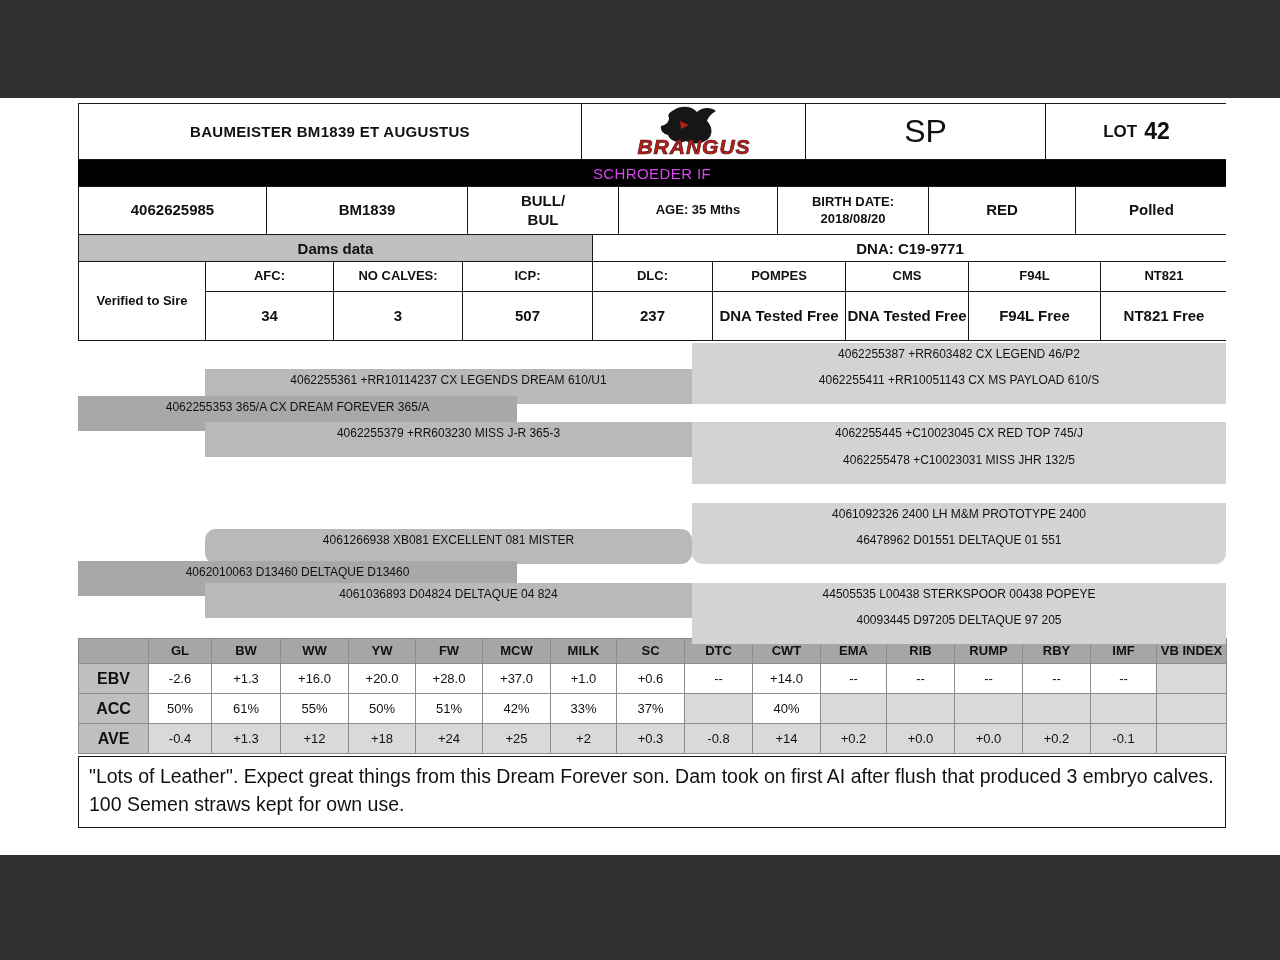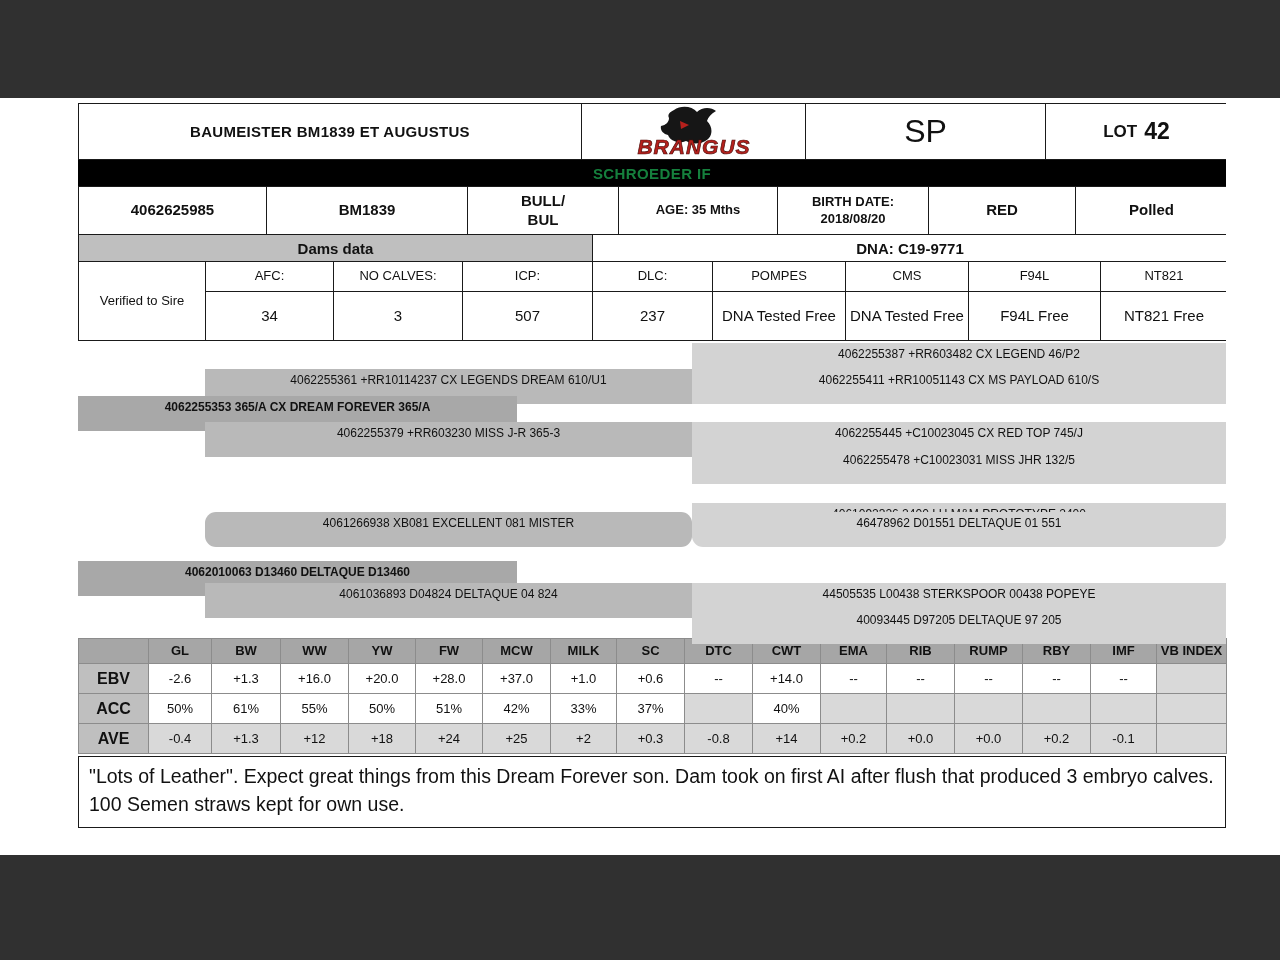--- a/index.html
+++ b/index.html
@@ -19,46 +19,46 @@
   .gsec { display:grid; gap:1px; background:#1a1a1a; border:1px solid #1a1a1a; }
   .gsec > div { background:#fff; display:flex; align-items:center; justify-content:center; text-align:center; }
 
   .title-row { grid-template-columns:502px 223px 239px 181px; grid-auto-rows:55px; }
   .animal-name { font-size:15px; font-weight:bold; letter-spacing:0.3px; }
   .classification { font-size:32px; font-weight:normal; }
   .lot-cell { font-weight:bold; gap:7px; }
   .lot-label { font-size:17px; }
   .lot-number { font-size:23px; }
 
-  .owner-bar { height:26px; background:#000; color:#15803d; display:flex; align-items:center;
-    justify-content:center; font-weight:bold; font-size:15px; letter-spacing:0.4px;
+  .owner-bar { height:26px; background:#000; color:#d946ef; display:flex; align-items:center;
+    justify-content:center; font-weight:normal; font-size:15px; letter-spacing:0.4px;
     border-left:1px solid #000; border-right:1px solid #000; }
 
   .id-row { grid-template-columns:187px 200px 150px 158px 150px 146px 151px; grid-auto-rows:47px; }
   .id-row > div { font-weight:bold; font-size:15px; flex-direction:column; line-height:1.25; }
   .id-row .small { font-size:13px; }
 
   .dams-row { margin-top:-1px; grid-template-columns:513px 634px; grid-auto-rows:26px; }
   .dams-row > div { font-weight:bold; font-size:15px; }
   .dams-label-cell { background:#bfbfbf !important; }
 
   .stats { margin-top:-1px; grid-template-columns:126px 127px 128px 129px 119px 132px 122px 131px 126px;
     grid-template-rows:29px 48px; }
-  .stats > div { font-weight:normal; font-size:13px; flex-direction:column; line-height:1.3; }
+  .stats > div { font-weight:bold; font-size:13px; flex-direction:column; line-height:1.3; }
   .stats .val { font-size:15px; }
   .verified-cell { grid-row:1 / 3; }
 
   
   .pedigree { position:relative; height:292px; margin-top:2px; }
   .pbar { position:absolute; height:35px; line-height:23px; text-align:center; font-size:12px; color:#111; }
-  .bar-left  { left:0;     width:439px; background:#a8a8a8; font-weight:bold; }
+  .bar-left  { left:0;     width:439px; background:#a8a8a8; font-weight:normal; }
   .bar-mid   { left:127px; width:487px; background:#b9b9b9; }
   .bar-right { left:614px; width:534px; background:#d3d3d3; }
   .r1{top:0;} .r2{top:26px;} .r3{top:53px;} .r4{top:79px;} .r5{top:106px;}
-  .r6{top:160px;} .r7{top:169px;border-radius:11px;} .r8{top:218px;} .r9{top:240px;} .r10{top:266px;}
+  .r6{top:160px;} .r7{top:186px;border-radius:11px;} .r8{top:218px;} .r9{top:240px;} .r10{top:266px;}
 
   
   table.ebv { width:1148px; margin-top:3px; border-collapse:collapse; table-layout:fixed; }
   table.ebv th, table.ebv td { border:1px solid #8c8c8c; text-align:center; padding:0; }
   table.ebv thead th { background:#a6a6a6; font-size:13px; font-weight:bold; height:25px; line-height:1.15; }
   table.ebv tbody th.rowlabel { background:#bfbfbf; font-size:16px; font-weight:bold; height:30px; }
   table.ebv tbody td { font-size:13px; height:30px; background:#fff; }
   table.ebv tbody td.empty { background:#d9d9d9; }
   table.ebv tbody tr.row-ave td { background:#d9d9d9; }
 

